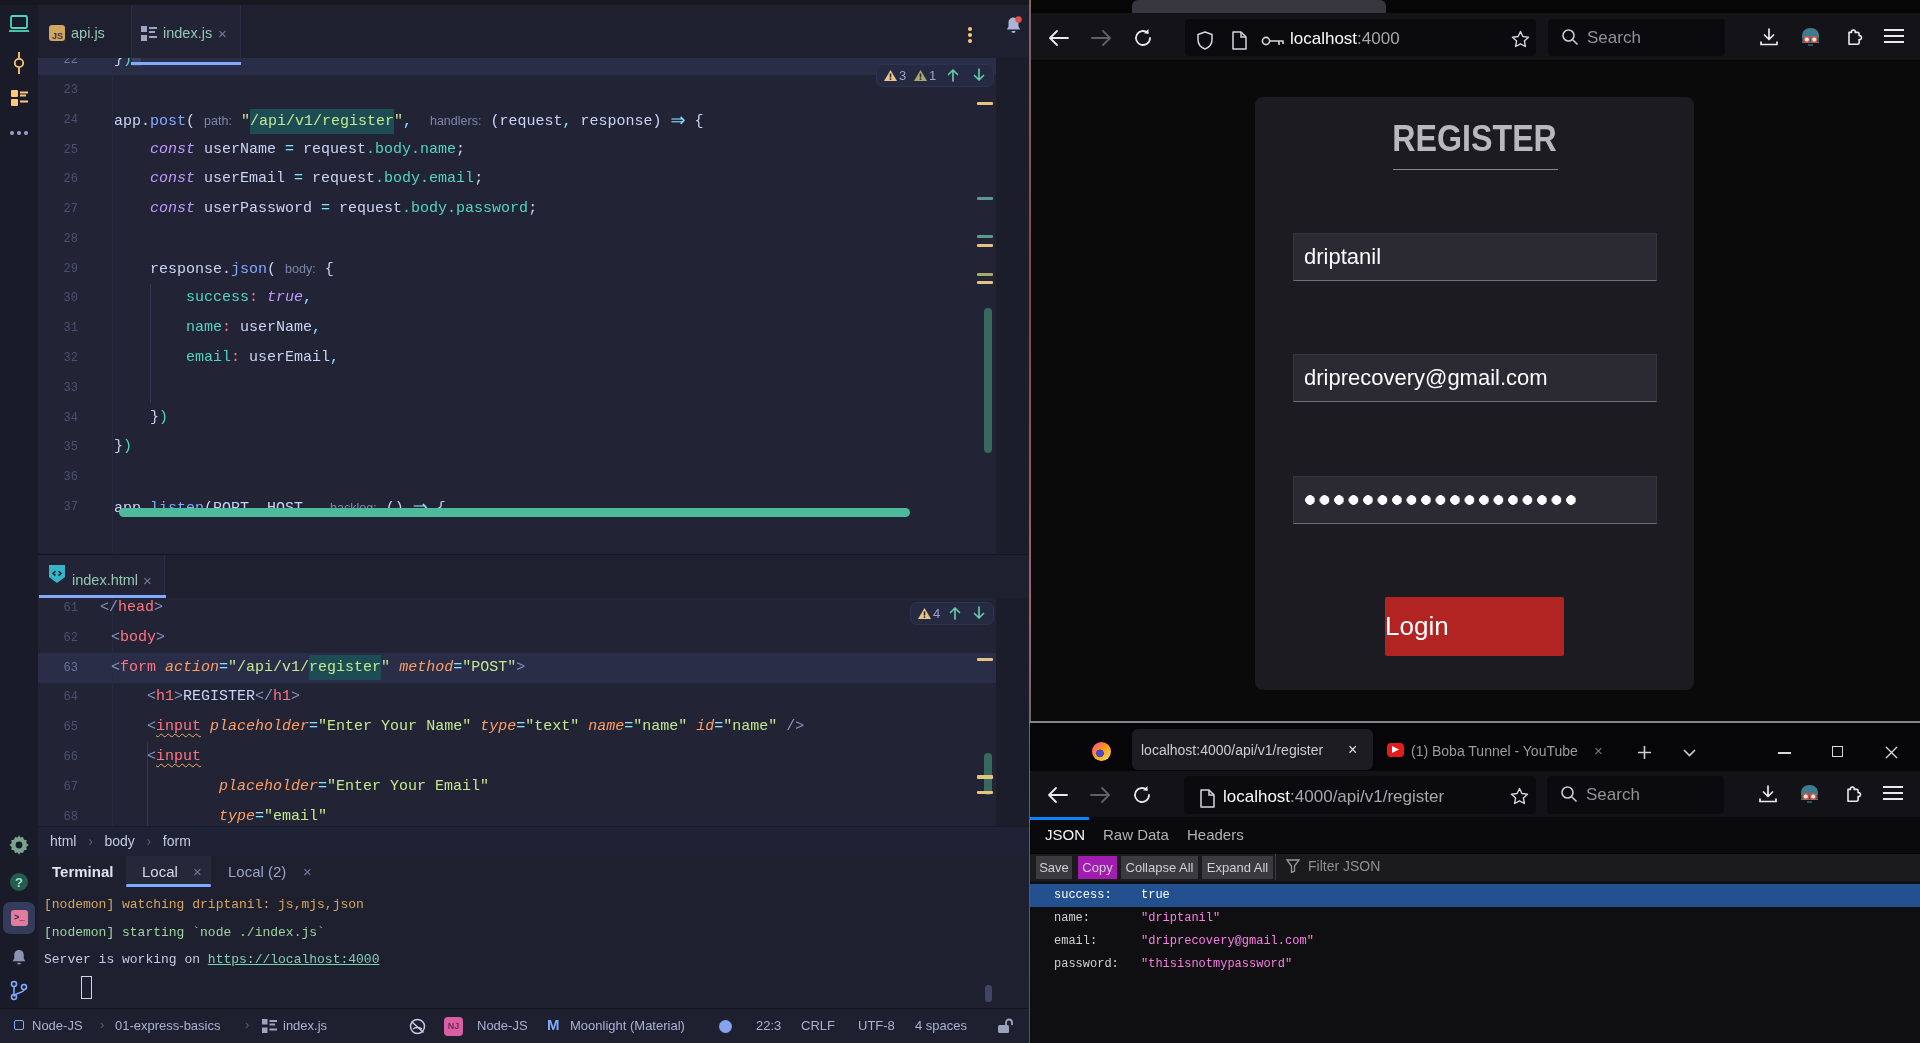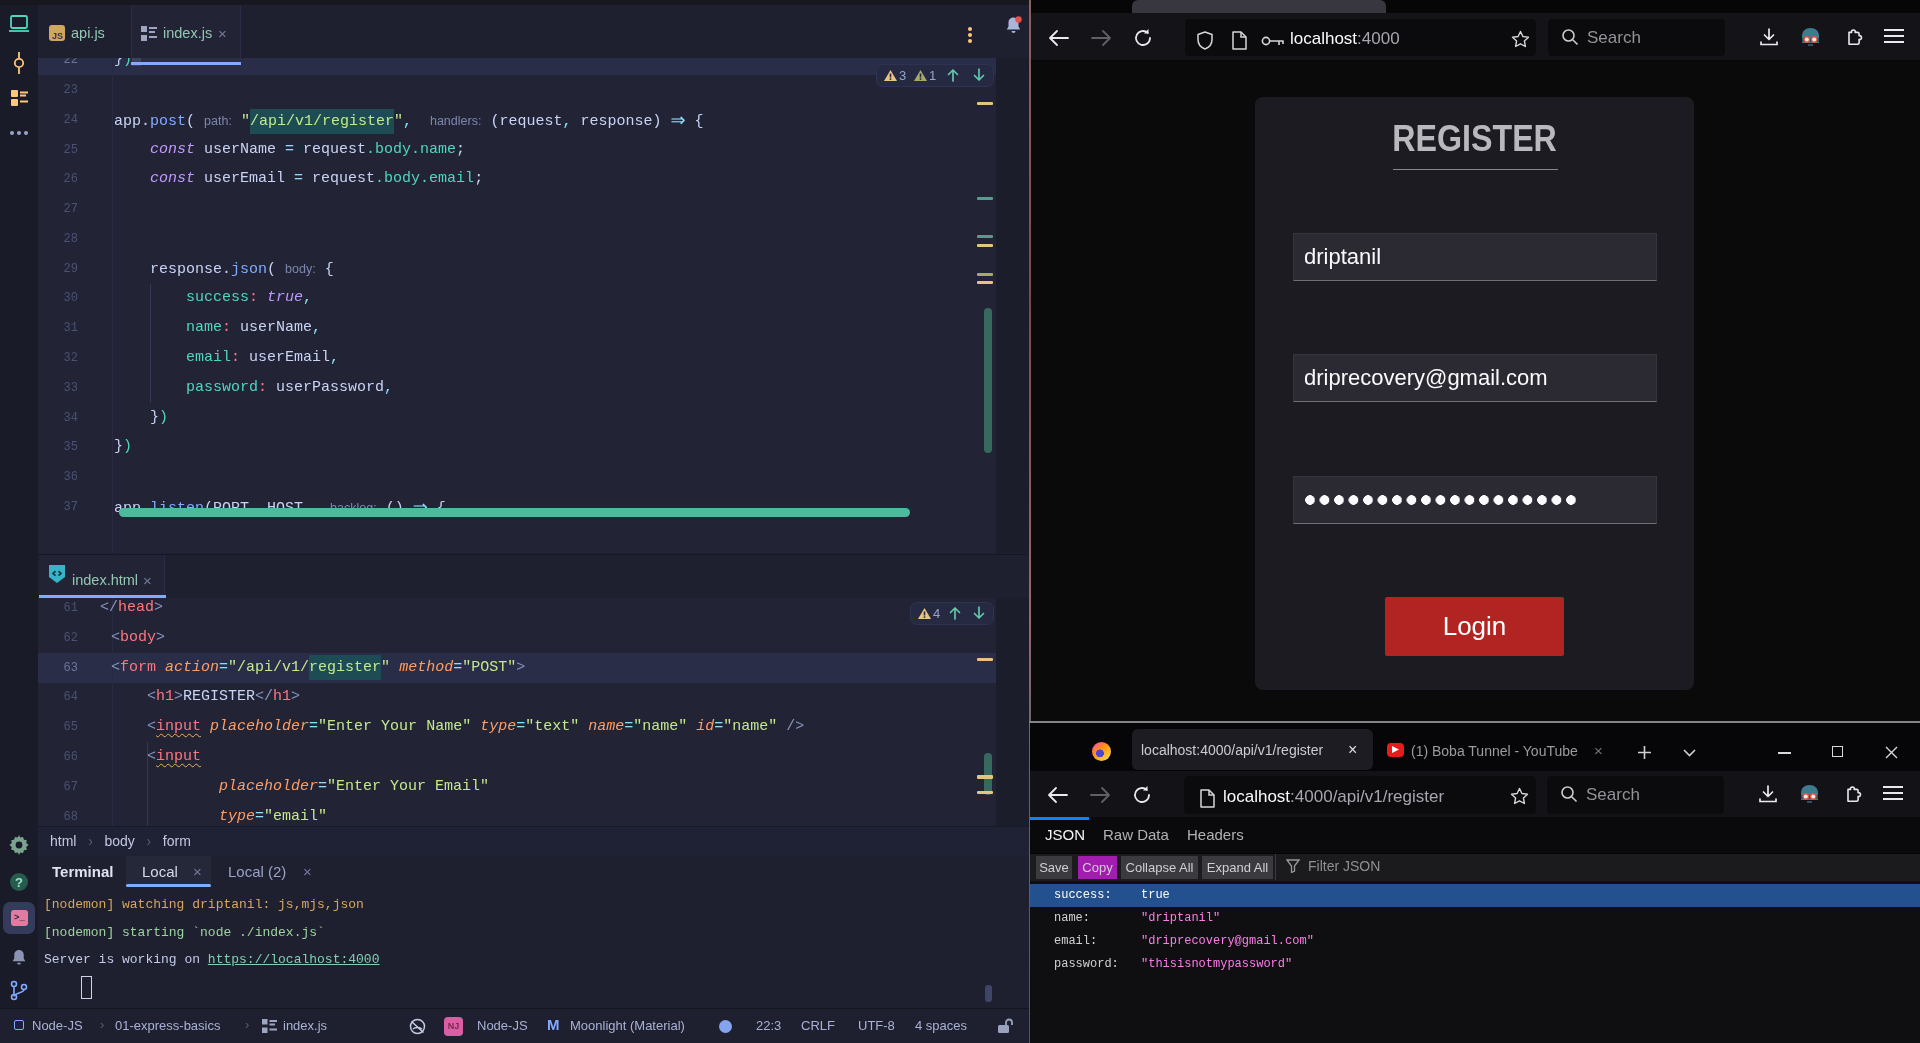--- a/index.html
+++ b/index.html
@@ -76,25 +76,25 @@
         <div class="ln" style="top:285px">32</div>
       <div class="ln" style="top:315px">33</div>
         <div class="ln" style="top:345px">34</div>
       <div class="ln" style="top:374px">35</div>
         <div class="ln" style="top:404px">36</div>
       <div class="ln" style="top:434px">37</div>
       <div class="cl" style="left:76px;top:-13px"><span class="w">}</span><span class="te">)</span><span style="display:inline-block;width:9px;height:15px;background:#3c415e;vertical-align:-3px"></span></div>
       <div class="cl" style="left:76px;top:47px"><span class="w">app.</span><span class="bl">post</span><span class="w">( </span><span class="inlay">path:</span><span class="w"> </span><span class="gr">"<span class="selbg">/api/v1/register</span>"</span><span class="cy">,</span><span class="w">  </span><span class="inlay">handlers:</span><span class="w"> (request</span><span class="cy">,</span><span class="w"> response) </span><span class="cy" style="font-family:'Liberation Sans';font-size:18px;vertical-align:-1px">⇒</span><span class="w"> {</span></div>
       <div class="cl" style="left:76px;top:77px"><span class="w">    </span><span class="pu">const</span><span class="w"> userName </span><span class="cy">=</span><span class="w"> request</span><span class="te">.body.name</span><span class="w">;</span></div>
       <div class="cl" style="left:76px;top:106px"><span class="w">    </span><span class="pu">const</span><span class="w"> userEmail </span><span class="cy">=</span><span class="w"> request</span><span class="te">.body.email</span><span class="w">;</span></div>
+      <div class="cl" style="left:76px;top:136px"><span class="w">    </span><span class="pu">const</span><span class="w"> userPassword </span><span class="cy">=</span><span class="w"> request</span><span class="te">.body.password</span><span class="w">;</span></div>
       <div class="cl" style="left:76px;top:196px"><span class="w">    response.</span><span class="bl">json</span><span class="w">( </span><span class="inlay">body:</span><span class="w"> {</span></div>
       <div class="cl" style="left:76px;top:225px"><span class="w">        </span><span class="te">success</span><span class="co">:</span><span class="w"> </span><span class="pu">true</span><span class="cy">,</span></div>
       <div class="cl" style="left:76px;top:255px"><span class="w">        </span><span class="te">name</span><span class="co">:</span><span class="w"> userName</span><span class="cy">,</span></div>
       <div class="cl" style="left:76px;top:285px"><span class="w">        </span><span class="te">email</span><span class="co">:</span><span class="w"> userEmail</span><span class="cy">,</span></div>
-      <div class="cl" style="left:76px;top:315px"><span class="w">        </span><span class="te">password</span><span class="co">:</span><span class="w"> userPassword</span><span class="cy">,</span></div>
       <div class="cl" style="left:76px;top:345px"><span class="w">    }</span><span class="te">)</span></div>
       <div class="cl" style="left:76px;top:374px"><span class="w">}</span><span class="te">)</span></div>
       <div class="cl" style="left:76px;top:434px"><span class="w">app.</span><span class="bl">listen</span><span class="w">(PORT</span><span class="cy">,</span><span class="w"> HOST</span><span class="cy">,</span><span class="w">  </span><span class="inlay">backlog:</span><span class="w"> () </span><span class="cy" style="font-family:'Liberation Sans';font-size:18px;vertical-align:-1px">⇒</span><span class="w"> {</span></div>
     </div>
 
     <div class="abs" style="left:876px;top:64px;width:118px;height:23px;background:#252941;border:1px solid #2e3352;border-radius:7px;"></div>
     <svg class="abs" style="left:884px;top:70px" width="13" height="11">
         <path d="M6.5 0L13 11H0z" fill="#e9c484"></path>
         <rect x="5.7" y="3.5" width="1.6" height="4" fill="#252941"></rect>
         <rect x="5.7" y="8.3" width="1.6" height="1.6" fill="#252941"></rect>
@@ -338,21 +338,21 @@
 
     <div class="abs" style="left:224px;top:97px;width:439px;height:593px;background:#1c1b22;border-radius:8px"></div>
     <div class="abs" style="left:224px;top:120px;width:439px;height:40px;text-align:center;font-size:37px;line-height:37px;font-weight:bold;color:#b9b9bd"><span style="display:inline-block;transform:scaleX(0.87)">REGISTER</span></div>
     <div class="abs" style="left:362px;top:169px;width:165px;height:1px;background:#87878c"></div>
     <div class="abs" style="left:262px;top:233px;width:364px;height:48px;background:#2b2a33;border:1px solid #36353e;border-bottom:1px solid #6f6e79"></div>
     <div class="abs" style="left:273px;top:244px;font-size:22px;color:#fbfbfe">driptanil</div>
     <div class="abs" style="left:262px;top:354px;width:364px;height:48px;background:#2b2a33;border:1px solid #36353e;border-bottom:1px solid #6f6e79"></div>
     <div class="abs" style="left:273px;top:365px;font-size:22px;color:#fbfbfe">driprecovery@gmail.com</div>
     <div class="abs" style="left:262px;top:476px;width:364px;height:48px;background:#2b2a33;border:1px solid #36353e;border-bottom:1px solid #6f6e79"></div>
     <div class="abs" style="left:274px;top:495px;width:272px;height:10px;background-image:radial-gradient(circle 5px at 5px 5px,#fbfbfe 4.6px,transparent 5px);background-size:14.5px 10px;background-repeat:repeat-x"></div>
-    <div class="abs" style="left:354px;top:597px;width:179px;height:59px;background:#b22421;border-radius:2px;text-align:center;line-height:59px;font-size:26px;color:#fff">Login</div>
+    <div class="abs" style="left:354px;top:597px;width:179px;height:59px;background:#b22421;border-radius:2px;text-align:left;line-height:59px;font-size:26px;color:#fff">Login</div>
   </div>
   <div id="seam">
     <div class="abs" style="left:1029px;top:0;width:2px;height:1043px;background:linear-gradient(#8a6560,#7a4a48 300px,#9a686c 620px,#666 750px,#555 1043px)"></div>
     <div class="abs" style="left:1029px;top:721px;width:891px;height:2px;background:#828287"></div>
   </div>
   <div id="fx2">
     <div class="abs" style="left:0;top:0;width:890px;height:48px;background:#060608"></div>
     <div class="abs" style="left:62px;top:19px;width:19px;height:19px;border-radius:50%;background:radial-gradient(circle at 42% 60%,#4a4ac8 0 24%,transparent 26%),linear-gradient(140deg,#ff4aa2 5%,#ff980e 45%,#ffd34d 90%)"></div>
     <div class="abs" style="left:102px;top:6px;width:241px;height:41px;background:#1d1c22;border-radius:6px"></div>
     <div class="abs" style="left:111px;top:19px;font-size:14px;color:#cbcbd0">localhost:4000/api/v1/register</div>

